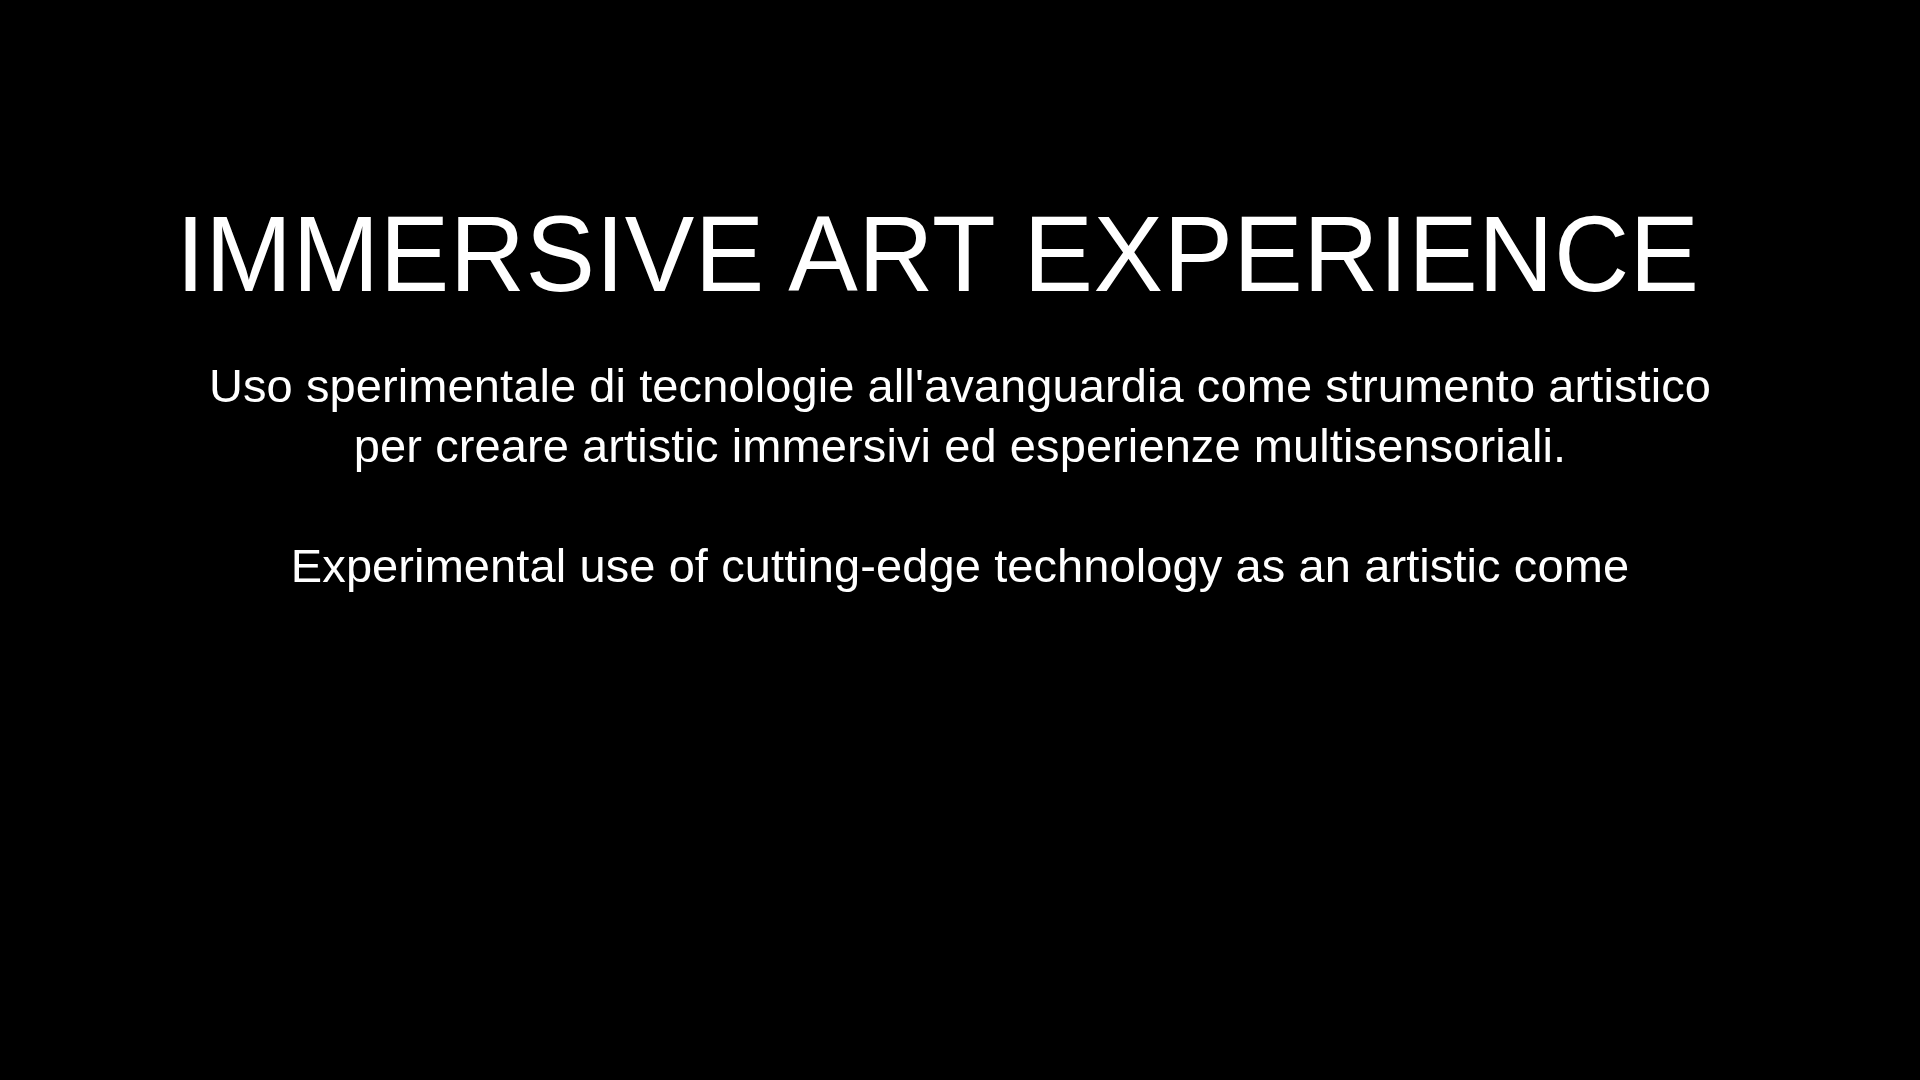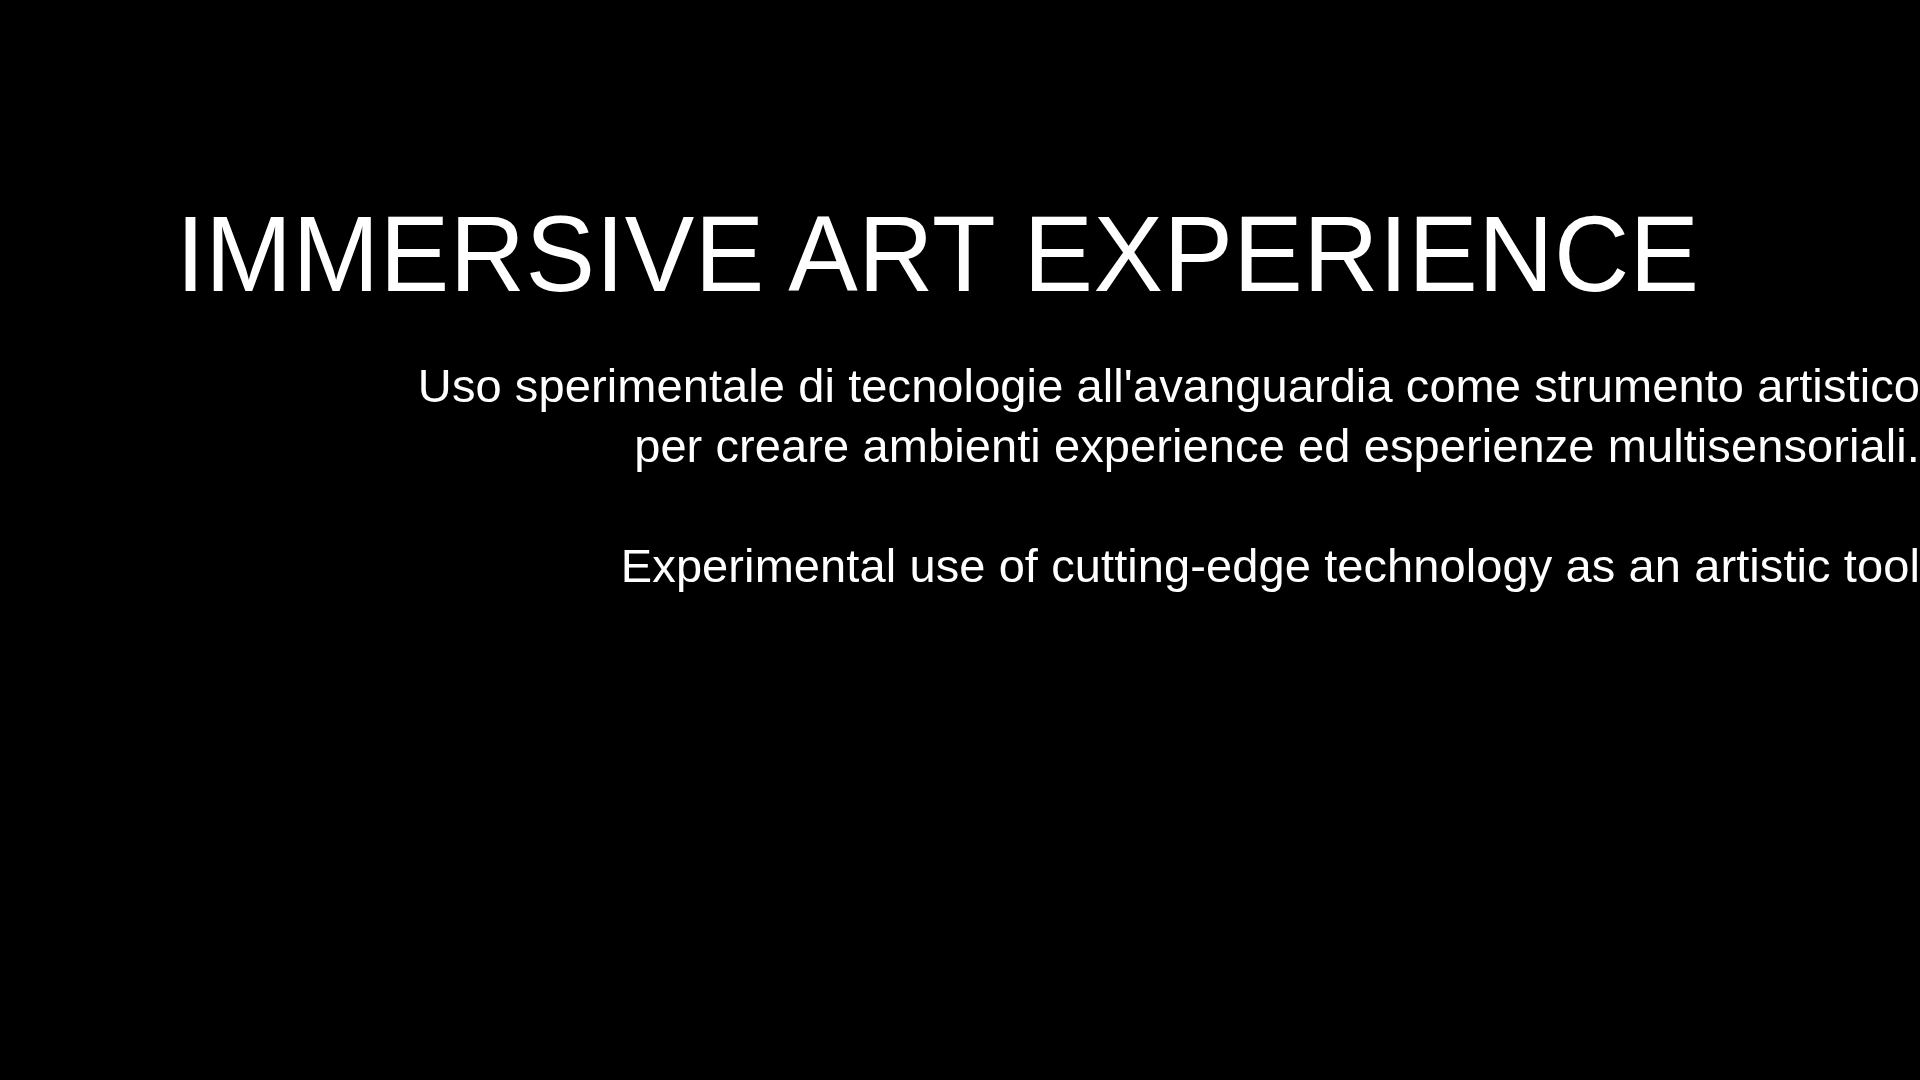--- a/index.html
+++ b/index.html
@@ -53,21 +53,20 @@
   }
 
   .paragraph {
     font-size: 47px;
     line-height: 60px;
     font-weight: 400;
     color: #ffffff;
     letter-spacing: 0.002em;
     margin: 0;
     padding: 0;
-    text-align: right;
   }
 
   .paragraph-line {
     display: block;
     white-space: nowrap;
   }
 
   .paragraph-gap {
     display: block;
     height: 60px;
@@ -77,23 +76,23 @@
 <body>
 
 <div class="slide">
 
   <h1 class="slide-title">IMMERSIVE ART EXPERIENCE</h1>
 
   <div class="body-block">
 
     <p class="paragraph">
       <span class="paragraph-line">Uso sperimentale di tecnologie all'avanguardia come strumento artistico</span>
-      <span class="paragraph-line">per creare ambienti experience ed esperienze multisensoriali.</span>
+      <span class="paragraph-line">per creare artistic immersivi ed esperienze multisensoriali.</span>
     </p>
 
     <span class="paragraph-gap"></span>
 
     <p class="paragraph">
-      <span class="paragraph-line">Experimental use of cutting-edge technology as an artistic tool</span>
+      <span class="paragraph-line">Experimental use of cutting-edge technology as an artistic come</span>
     </p>
 
   </div>
 </div>
 
 </body></html>

